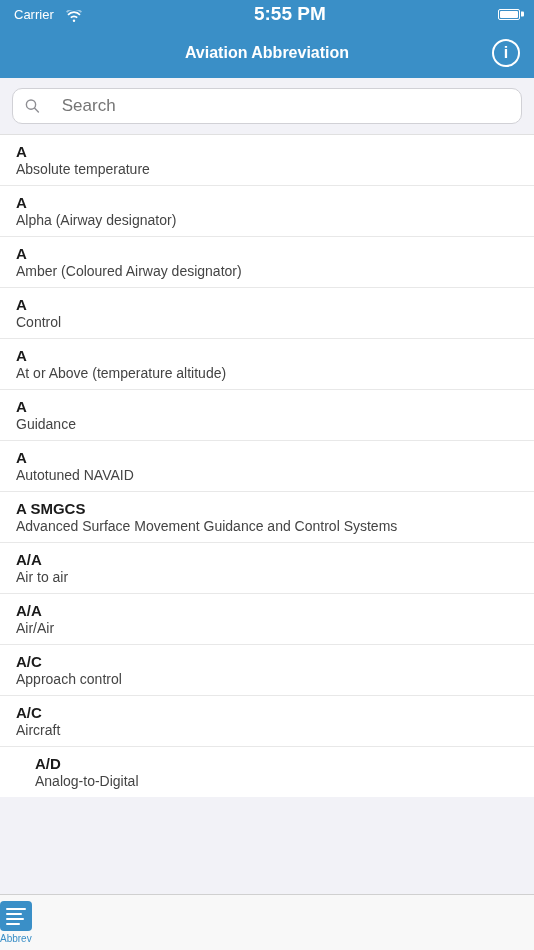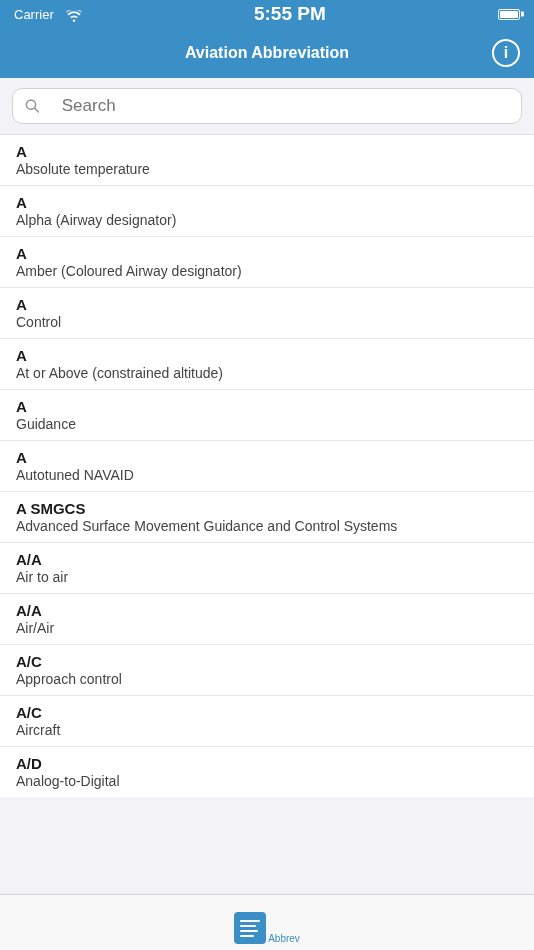--- a/index.html
+++ b/index.html
@@ -108,21 +108,21 @@
 
     
     .list-container {
       background: white;
       border-top: 1px solid #e0e0e0;
     }
     .list-item {
       padding: 8px 16px 8px 16px;
       border-bottom: 1px solid #e8e8e8;
     }
-    .list-item:last-child { border-bottom: none; }
+    .list-item:last-child { border-bottom: none; margin-left: 19px; }
     .abbrev-code {
       font-size: 15px;
       font-weight: 600;
       color: #1a1a1a;
       margin-bottom: 1px;
     }
     .abbrev-def {
       font-size: 14px;
       color: #444;
     }
@@ -133,22 +133,22 @@
       bottom: 0;
       width: 534px;
       background: #f8f8f8;
       border-top: 1px solid #d0d0d0;
       display: flex;
       height: 56px;
     }
     .tab-item {
       flex: 1;
       display: flex;
-      flex-direction: row;
-      align-items: flex-end;
+      flex-direction: column;
+      align-items: flex-start;
       justify-content: center;
       gap: 2px;
       cursor: pointer;
       padding: 6px 0;
     }
     .tab-label {
       font-size: 10px;
       color: #8e8e93;
     }
     .tab-label.active { color: #3a8fc7; }
@@ -231,21 +231,21 @@
       <div class="list-item">
         <div class="abbrev-code">A</div>
         <div class="abbrev-def">Amber (Coloured Airway designator)</div>
       </div>
       <div class="list-item">
         <div class="abbrev-code">A</div>
         <div class="abbrev-def">Control</div>
       </div>
       <div class="list-item">
         <div class="abbrev-code">A</div>
-        <div class="abbrev-def">At or Above (constrained altitude)</div>
+        <div class="abbrev-def">At or Above (temperature altitude)</div>
       </div>
       <div class="list-item">
         <div class="abbrev-code">A</div>
         <div class="abbrev-def">Guidance</div>
       </div>
       <div class="list-item">
         <div class="abbrev-code">A</div>
         <div class="abbrev-def">Autotuned NAVAID</div>
       </div>
       <div class="list-item">

